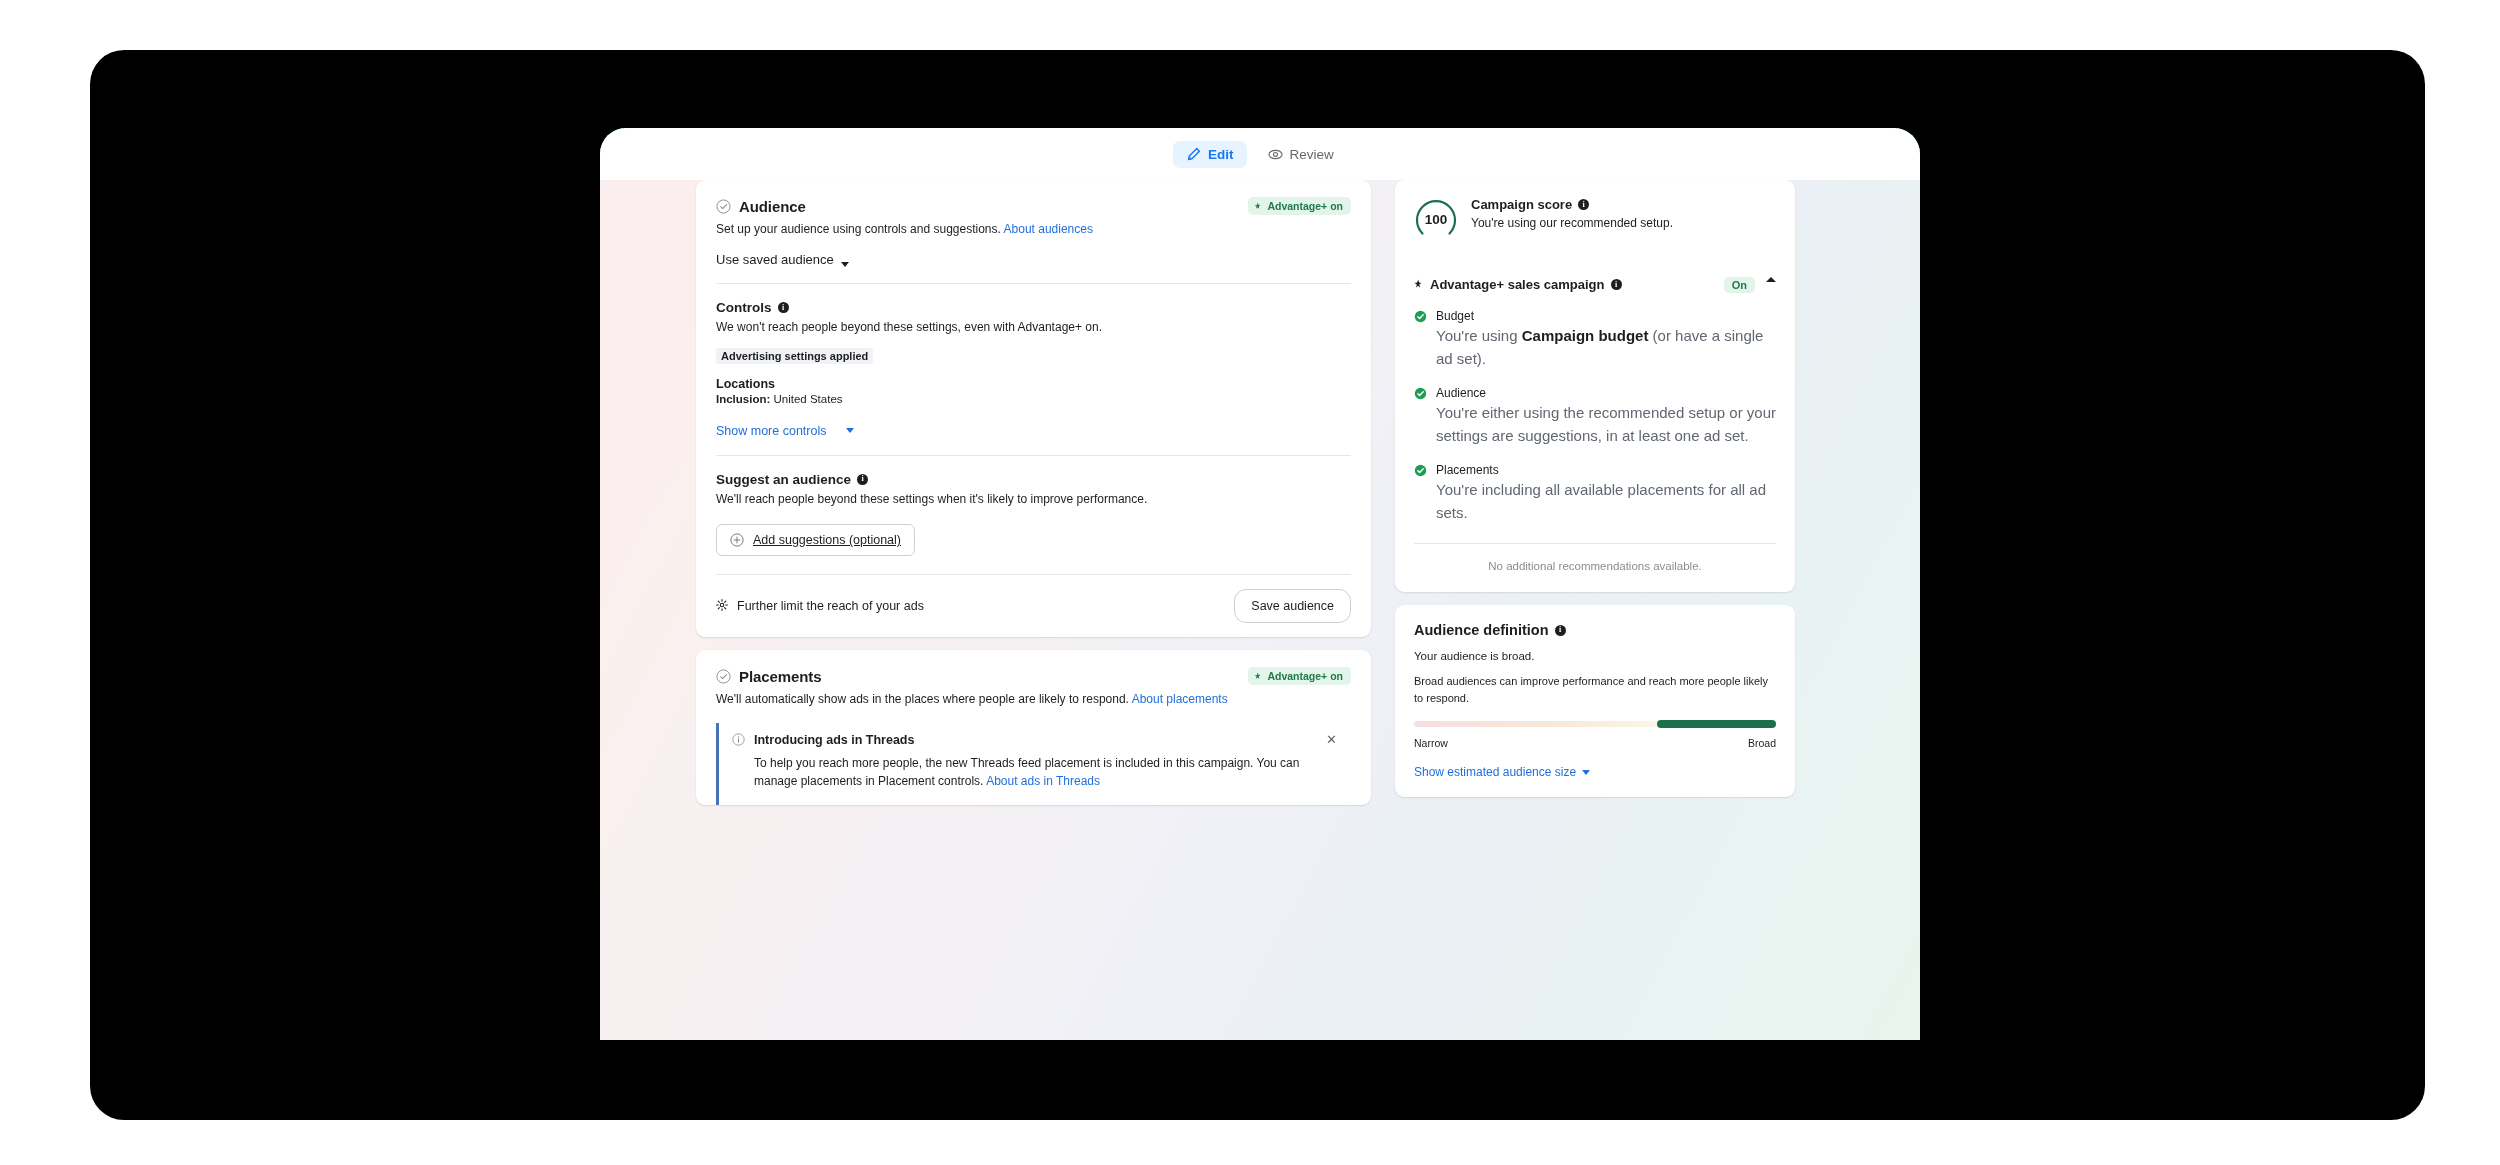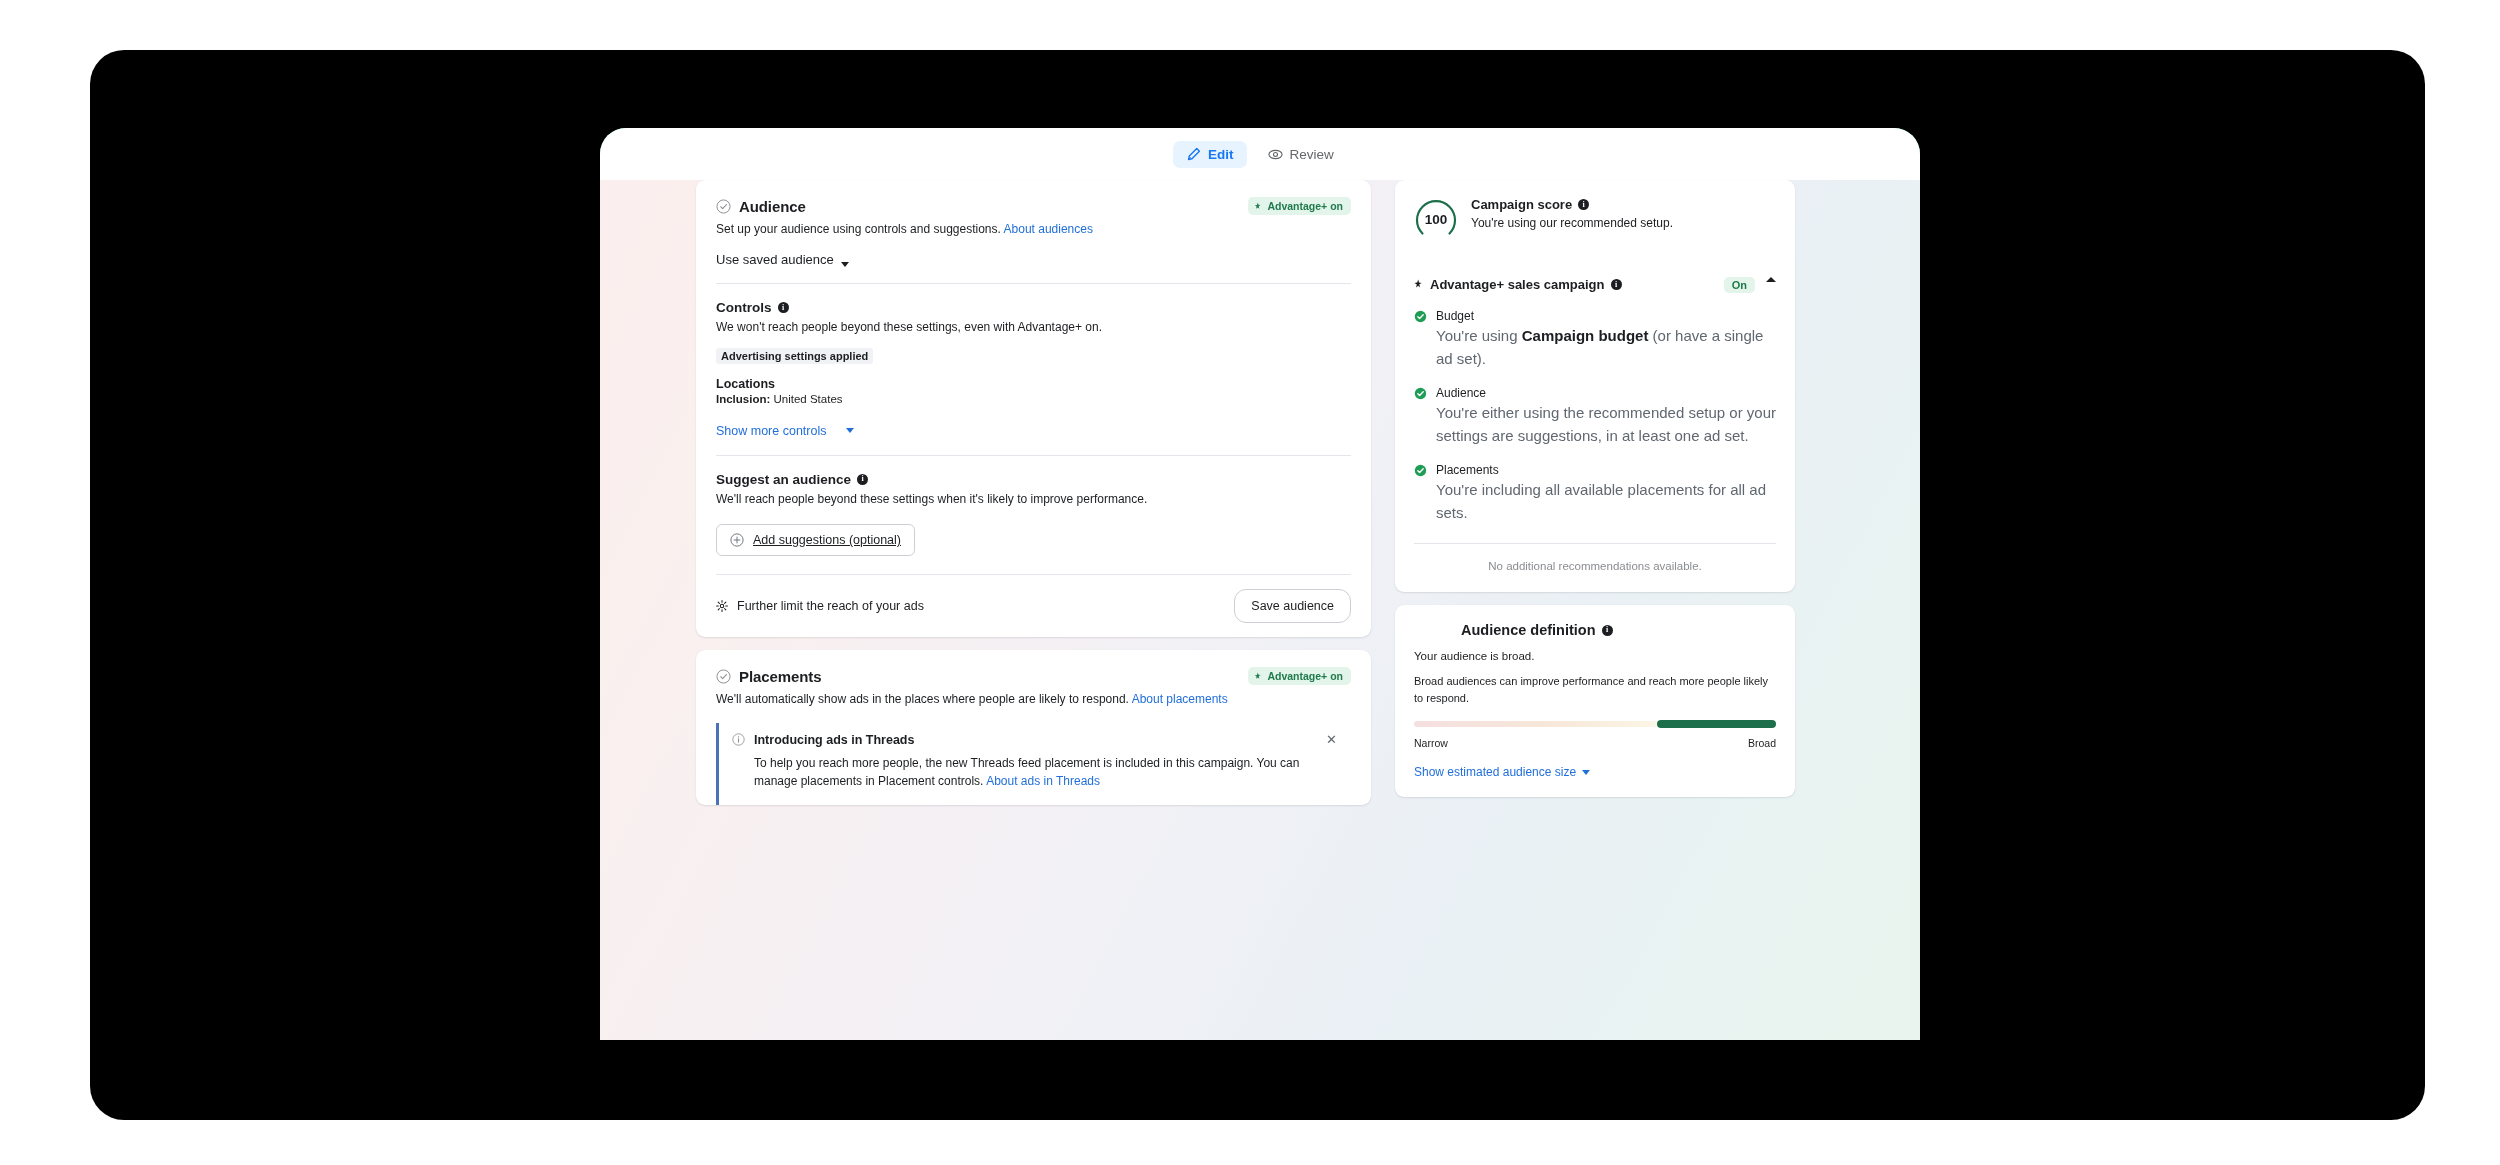--- a/index.html
+++ b/index.html
@@ -156,21 +156,21 @@
     border: 1px solid #ccd0d5; background: #fff;
     border-radius: 6px; padding: 8px 13px;
     font-size: 12.5px; color: #1c1e21; cursor: pointer; text-decoration: underline;
   }
   .plus-circ { width: 14px; height: 14px; display: block; }
 
   .footer-row {
     display: flex; align-items: center; justify-content: space-between;
     padding: 14px 20px 14px 20px;
   }
-  .footer-left { display: flex; align-items: center; gap: 9px;
+  .footer-left { display: flex; align-items: flex-start; gap: 9px;
                  font-size: 12.5px; color: #1c1e21; cursor: pointer; }
   .gear { width: 12px; height: 12px; display: block; }
   .save-btn {
     border: 1px solid #ccd0d5; background: #fff; border-radius: 12px;
     padding: 9px 16px; font-size: 12.5px; color: #1c1e21; cursor: pointer;
     font-family: "Liberation Sans", sans-serif;
   }
 
   
   .notice {
@@ -226,21 +226,21 @@
   .chk-body b { color: #1c1e21; font-weight: 700; }
 
   .norec {
     border-top: 1px solid #e4e6eb;
     margin: 19px 0 0 0;
     padding: 16px 0 2px 0;
     font-size: 11.5px; color: #8a8d91; text-align: center;
   }
 
   .aud-title { display: flex; align-items: center; gap: 6px;
-               font-size: 14.5px; font-weight: 700; color: #1c1e21; margin-left: 47px; }
+               font-size: 14.5px; font-weight: 700; color: #1c1e21; }
   .aud-p1 { font-size: 11.5px; color: #1c1e21; margin-top: 12px; }
   .aud-p2 { font-size: 11px; color: #1c1e21; margin-top: 11px; line-height: 1.5; }
 
   .meter-wrap { position: relative; margin-top: 14px; height: 8px; }
   .meter-track {
     position: absolute; left: 0; top: 1px; width: 100%; height: 6px;
     border-radius: 3px;
     background: linear-gradient(90deg, #f5dfe0 0%, #f7e7d9 36%, #fbf3e2 62%, #fdf8ec 68%);
   }
   .meter-fill {

